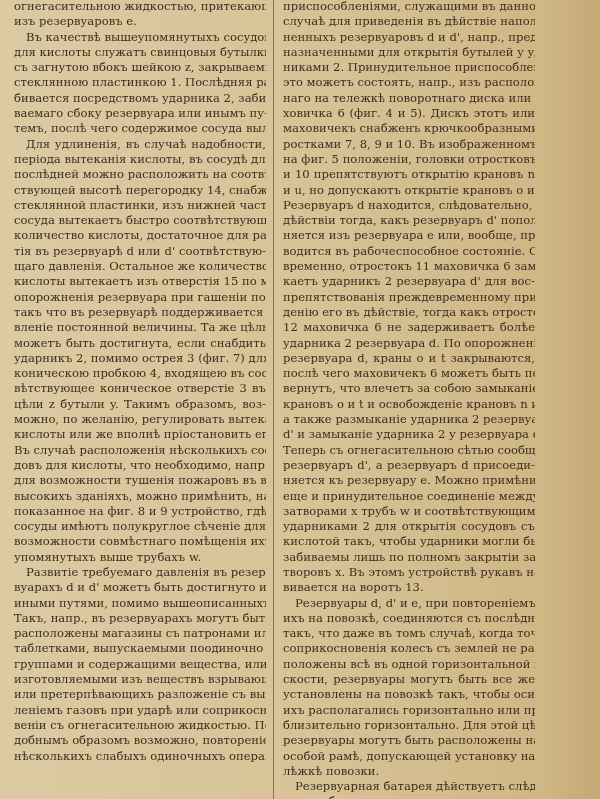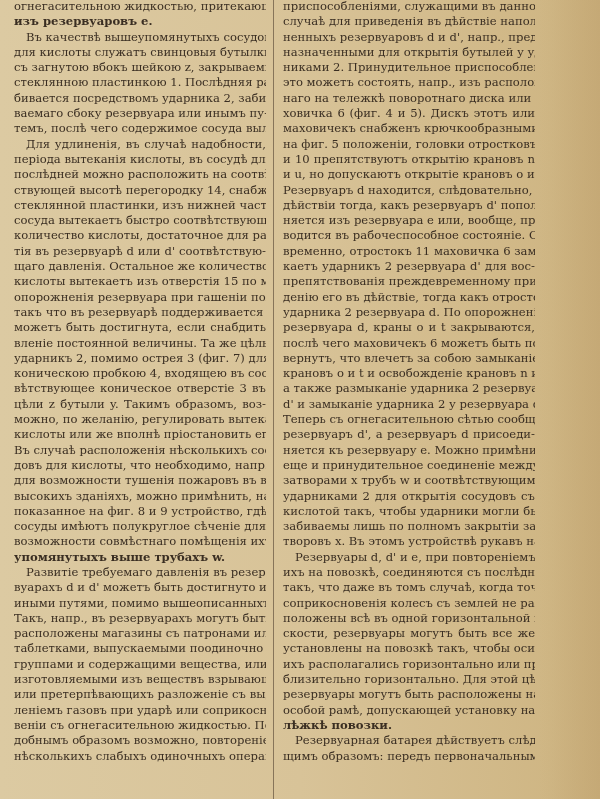--- a/index.html
+++ b/index.html
@@ -17,21 +17,21 @@
     font-size:11.6px; line-height:15.3px;
     text-align:justify; letter-spacing:0;
   }
   .col-left { left:14px; width:252px; }
   .col-right { left:283px; width:252px; }
   .divider {
     position:absolute; left:273px; top:0; width:1px; height:799px;
     background:#6b5a44; opacity:0.75;
   }
   .line { display:block; white-space:nowrap; overflow:hidden; text-align-last:justify; height:15.3px; }
-  .line.last { text-align-last:left;font-weight:bold; }
+  .line.last { text-align-last:left; }
   .line.indent { padding-left:12px; }
   .edge-shade {
     position:absolute; right:0; top:0; width:60px; height:799px;
     background:linear-gradient(90deg, rgba(190,160,110,0) 0%, rgba(190,160,110,0.35) 100%);
   }
 </style>
 </head>
 <body>
 
 <div class="page">
@@ -50,22 +50,22 @@
       <span class="line">послѣдней можно расположить на соотвѣт-</span>
       <span class="line">ствующей высотѣ перегородку 14, снабжен-</span>
       <span class="line">стеклянной пластинки, изъ нижней части</span>
       <span class="line">сосуда вытекаетъ быстро соотвѣтствующее</span>
       <span class="line">количество кислоты, достаточное для разви-</span>
       <span class="line">тія въ резервуарѣ d или d' соотвѣтствую-</span>
       <span class="line">щаго давленія. Остальное же количество</span>
       <span class="line">кислоты вытекаетъ изъ отверстія 15 по мѣрѣ</span>
       <span class="line">опорожненія резервуара при гашеніи пожара,</span>
       <span class="line">такъ что въ резервуарѣ поддерживается да-</span>
+      <span class="line">вленіе постоянной величины. Та же цѣль</span>
       <span class="line">можетъ быть достигнута, если снабдить</span>
-      <span class="line">вленіе постоянной величины. Та же цѣль</span>
       <span class="line">ударникъ 2, помимо острея 3 (фиг. 7) для</span>
       <span class="line">коническою пробкою 4, входящею въ соот-</span>
       <span class="line">вѣтствующее коническое отверстіе 3 въ</span>
       <span class="line">цѣли z бутыли y. Такимъ образомъ, воз-</span>
       <span class="line">можно, по желанію, регулировать вытеканіе</span>
       <span class="line">кислоты или же вполнѣ пріостановить его.</span>
       <span class="line">Въ случаѣ расположенія нѣсколькихъ сосу-</span>
       <span class="line">довъ для кислоты, что необходимо, напр.,</span>
       <span class="line">для возможности тушенія пожаровъ въ весьма</span>
       <span class="line">высокихъ зданіяхъ, можно примѣнить, напр.,</span>
@@ -91,47 +91,50 @@
   <div class="col col-right" id="col-right">
       <span class="line">приспособленіями, служащими въ данномъ</span>
       <span class="line">случаѣ для приведенія въ дѣйствіе напол-</span>
       <span class="line">ненныхъ резервуаровъ d и d', напр., пред-</span>
       <span class="line">назначенными для открытія бутылей y удар-</span>
       <span class="line">никами 2. Принудительное приспособленіе</span>
       <span class="line">это можетъ состоять, напр., изъ расположен-</span>
       <span class="line">наго на тележкѣ поворотнаго диска или ма-</span>
       <span class="line">ховичка 6 (фиг. 4 и 5). Дискъ этотъ или</span>
       <span class="line">маховичекъ снабженъ крючкообразными от-</span>
+      <span class="line">ростками 7, 8, 9 и 10. Въ изображенномъ</span>
       <span class="line">на фиг. 5 положеніи, головки отростковъ 7</span>
       <span class="line">и 10 препятствуютъ открытію крановъ n</span>
       <span class="line">и u, но допускаютъ открытіе крановъ o и t.</span>
       <span class="line">Резервуаръ d находится, слѣдовательно, въ</span>
       <span class="line">дѣйствіи тогда, какъ резервуаръ d' попол-</span>
       <span class="line">няется изъ резервуара e или, вообще, при-</span>
       <span class="line">водится въ рабочеспособное состояніе. Одно-</span>
       <span class="line">временно, отростокъ 11 маховичка 6 замы-</span>
       <span class="line">каетъ ударникъ 2 резервуара d' для вос-</span>
       <span class="line">препятствованія преждевременному приве-</span>
       <span class="line">денію его въ дѣйствіе, тогда какъ отростокъ</span>
+      <span class="line">12 маховичка 6 не задерживаетъ болѣе</span>
       <span class="line">ударника 2 резервуара d. По опорожненіи</span>
       <span class="line">резервуара d, краны o и t закрываются,</span>
       <span class="line">послѣ чего маховичекъ 6 можетъ быть по-</span>
       <span class="line">вернутъ, что влечетъ за собою замыканіе</span>
       <span class="line">крановъ o и t и освобожденіе крановъ n и u,</span>
       <span class="line">а также размыканіе ударника 2 резервуара</span>
       <span class="line">d' и замыканіе ударника 2 у резервуара d.</span>
       <span class="line">Теперь съ огнегасительною сѣтью сообщается</span>
       <span class="line">резервуаръ d', а резервуаръ d присоеди-</span>
       <span class="line">няется къ резервуару e. Можно примѣнить</span>
       <span class="line">еще и принудительное соединеніе между</span>
       <span class="line">затворами x трубъ w и соотвѣтствующими</span>
       <span class="line">ударниками 2 для открытія сосудовъ съ</span>
       <span class="line">кислотой такъ, чтобы ударники могли быть</span>
       <span class="line">забиваемы лишь по полномъ закрытіи за-</span>
       <span class="line">творовъ x. Въ этомъ устройствѣ рукавъ на-</span>
+      <span class="line last">вивается на воротъ 13.</span>
       <span class="line indent">Резервуары d, d' и e, при повтореніемъ</span>
       <span class="line">ихъ на повозкѣ, соединяются съ послѣднимъ</span>
       <span class="line">такъ, что даже въ томъ случаѣ, когда точки</span>
       <span class="line">соприкосновенія колесъ съ землей не рас-</span>
       <span class="line">положены всѣ въ одной горизонтальной пло-</span>
       <span class="line">скости, резервуары могутъ быть все же</span>
       <span class="line">установлены на повозкѣ такъ, чтобы оси</span>
       <span class="line">ихъ располагались горизонтально или при-</span>
       <span class="line">близительно горизонтально. Для этой цѣли,</span>
       <span class="line">резервуары могутъ быть расположены на</span>

